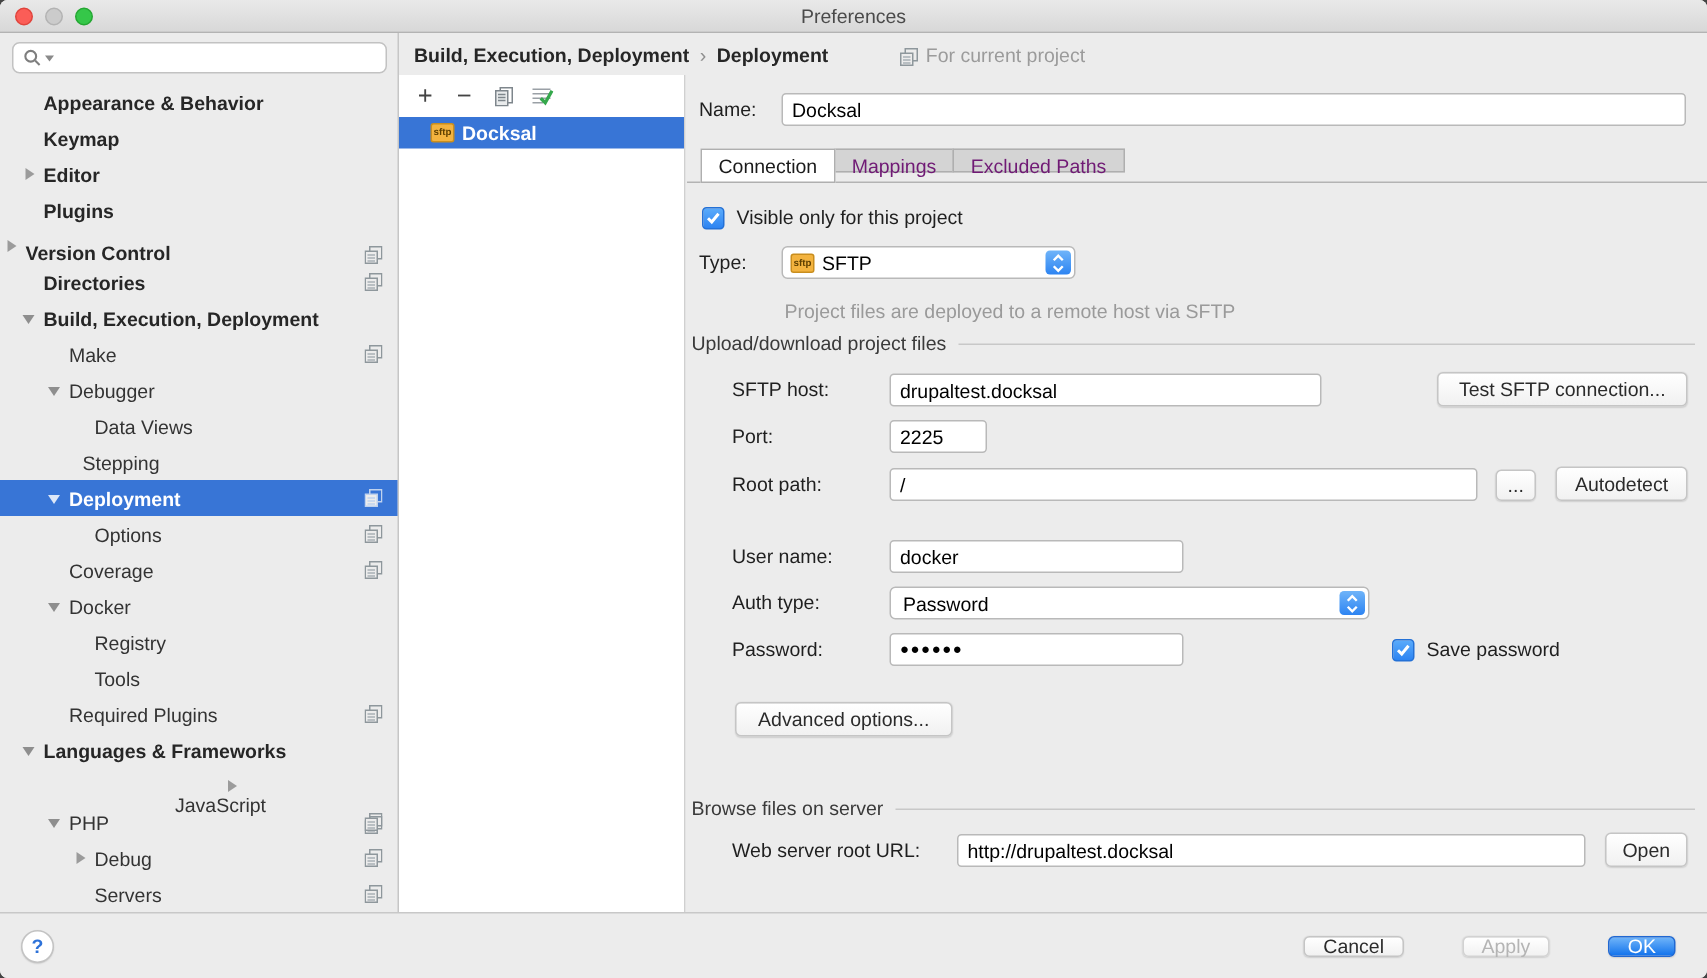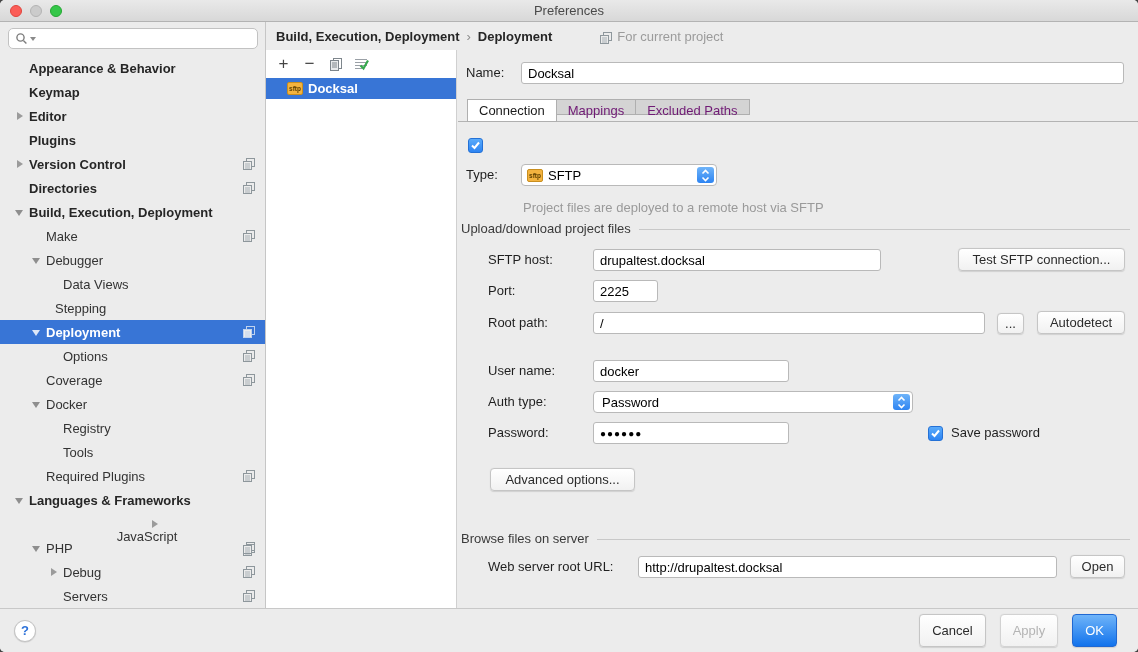--- a/index.html
+++ b/index.html
@@ -85,24 +85,24 @@
   .dd-text{margin-left:5px;color:#000;}
   .stepper{position:absolute;right:2px;top:2px;width:17px;height:16px;border-radius:3px;
     background:linear-gradient(#6FB4F9,#2D84F2);display:flex;align-items:center;justify-content:center;}
   
   .footer{position:absolute;left:0;top:608px;right:0;height:44px;background:#ECECEC;
     border-top:1px solid #C8C8C8;display:flex;align-items:center;}
   .help{margin-left:14px;width:22px;height:22px;border-radius:50%;background:#fff;
     border:1px solid #C3C3C3;box-shadow:0 0.5px 1px rgba(0,0,0,.15);
     display:flex;align-items:center;justify-content:center;color:#2D72D9;font-weight:bold;}
   .fbtns{margin-left:auto;margin-right:21px;display:flex;gap:14px;}
-  .fbtn{height:33px;border:1px solid #C5C5C5;border-radius:4px;
+  .fbtn{height:14px;border:1px solid #C5C5C5;border-radius:4px;
     background:linear-gradient(#FFFFFF,#F1F1F1);box-shadow:0 0.5px 1px rgba(0,0,0,.12);
     font:13px "Liberation Sans",sans-serif;color:#2b2b2b;padding:0 12px;cursor:default;
-    display:flex;align-items:center;}
+    display:flex;align-items:center;margin-left:25px;}
   .fbtn.disabled{color:#B4B4B4;border-color:#D2D2D2;}
   .fbtn.primary{background:linear-gradient(#6FB4F9,#1273EC);border-color:#2068D2;color:#fff;}
 </style>
 </head>
 <body>
 
 <div id="window">
 
   <div class="titlebar">
     <div class="title">Preferences</div>
@@ -133,21 +133,21 @@
           <span class="tree-label">Keymap</span>
         </div>
         <div class="tree-row bold" style="padding-left: 12px;">
           <span class="tw collapsed"></span>
           <span class="tree-label">Editor</span>
         </div>
         <div class="tree-row bold" style="padding-left: 12px;">
           <span class="tw none"></span>
           <span class="tree-label">Plugins</span>
         </div>
-        <div class="tree-row bold" style="padding-left: 12px;">
+        <div class="tree-row bold" style=" align-items: flex-end;">
           <span class="tw collapsed"></span>
           <span class="tree-label">Version Control</span>
           <span class="scope-ic">
             <svg width="12" height="12" viewBox="0 0 12 12">
               <rect x="3.5" y="0.5" width="8" height="8" fill="none" stroke="#8E979C"></rect>
               <rect x="0.5" y="3.5" width="8" height="8" fill="#ECECEC" stroke="#8E979C"></rect>
               <path d="M2 6h5M2 8h5M2 10h5" stroke="#A8B0B5" stroke-width="1" fill="none"></path>
             </svg>
           </span>
         </div>
@@ -351,20 +351,21 @@
         <div class="tab">Mappings</div>
         <div class="tab">Excluded Paths</div>
       </div>
     <div class="tabline"></div>
 
     <span class="cb" style="left:10px;top:88px;">
       <svg width="11" height="11" viewBox="0 0 11 11">
           <path d="M2 5.5 L4.5 8 L9 2.5" stroke="#fff" stroke-width="2" fill="none"></path>
         </svg>
     </span>
+    <span class="lbl" style="left:33px;top:84px;">Visible only for this project</span>
 
     <span class="lbl" style="left:8px;top:114px;">Type:</span>
     <div class="dropdown" style="left:63px;top:114px;width:196px;">
       <span class="sftp-ic">sftp</span>
       <span class="dd-text">SFTP</span>
       <span class="stepper">
         <svg width="9" height="13" viewBox="0 0 9 13">
             <path d="M1.5 4.5 L4.5 1.5 L7.5 4.5" stroke="#fff" stroke-width="1.6" fill="none"></path>
             <path d="M1.5 8.5 L4.5 11.5 L7.5 8.5" stroke="#fff" stroke-width="1.6" fill="none"></path>
           </svg>

